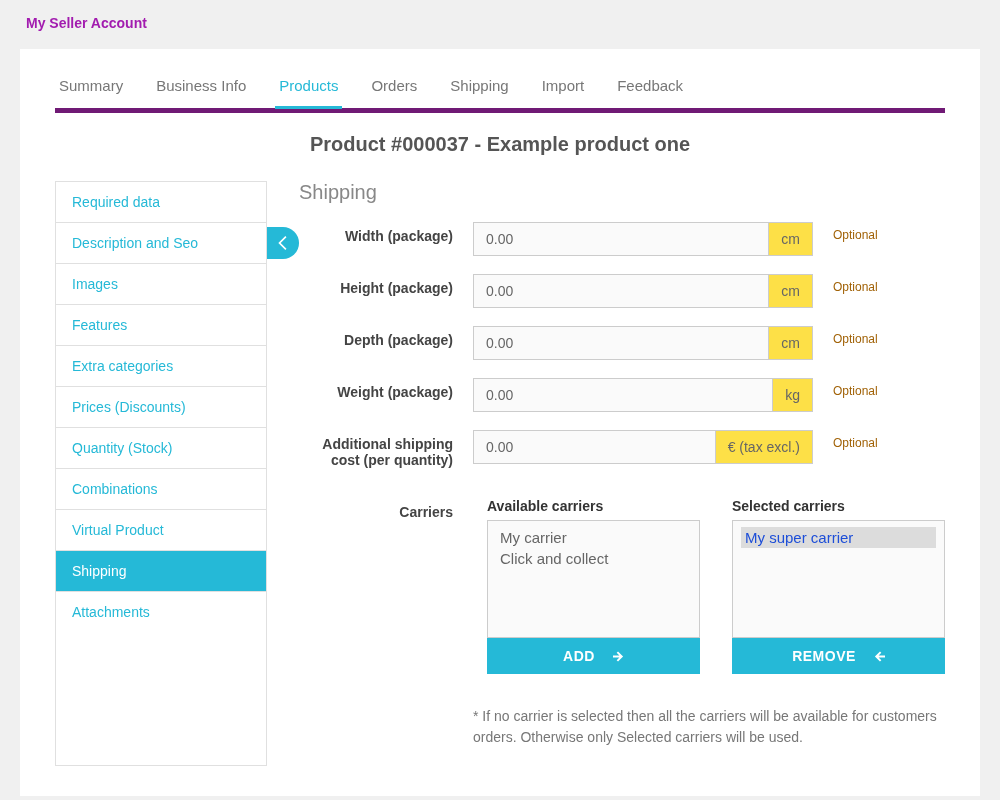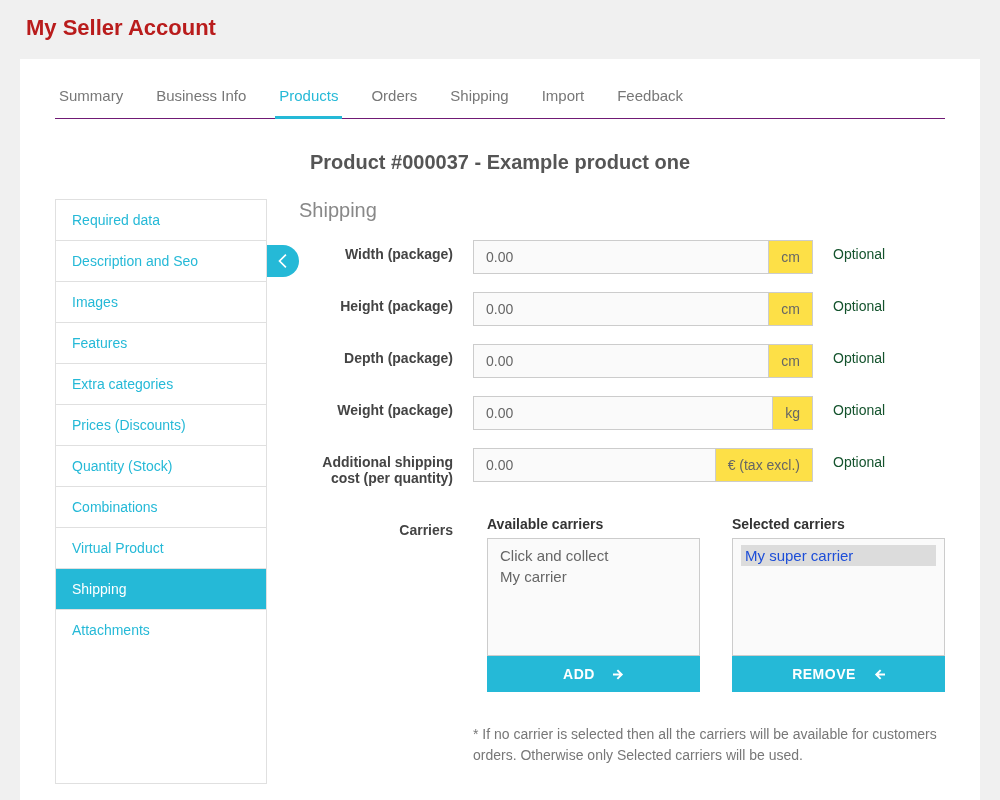--- a/index.html
+++ b/index.html
@@ -4,36 +4,36 @@
 <style>
   * { box-sizing: border-box; margin: 0; padding: 0; }
   body {
     font-family: -apple-system, BlinkMacSystemFont, "Segoe UI", Arial, sans-serif;
     background: #f0f0f0;
     color: #555;
     font-size: 14px;
   }
   .page { padding: 15px 20px; }
   .page-title {
-    font-size: 22px;
+    font-size: 14px;
     font-weight: 600;
-    color: #b91c1c;
+    color: #a21caf;
     margin-bottom: 18px;
     margin-left: 6px;
   }
   .card {
     background: #fff;
     padding: 20px 35px 30px 35px;
     margin: 0 auto;
   }
   .tabs {
     display: flex;
     gap: 25px;
-    border-bottom: 1px solid #701a75;
-    margin-bottom: 32px;
+    border-bottom: 5px solid #701a75;
+    margin-bottom: 20px;
     position: relative;
   }
   .tab {
     padding: 8px 4px 12px 4px;
     color: #777;
     cursor: pointer;
     font-size: 15px;
   }
   .tab.active {
     color: #25b9d7;
@@ -128,22 +128,22 @@
     background: #fde047;
     padding: 0 12px;
     display: flex;
     align-items: center;
     color: #666;
     font-size: 14px;
     height: 34px;
     white-space: nowrap;
   }
   .hint {
-    color: #14532d;
-    font-size: 14px;
+    color: #a16207;
+    font-size: 12px;
     padding-top: 6px;
   }
   .carriers-area {
     display: flex;
     gap: 18px;
     flex: 1;
   }
   .carrier-col { flex: 1; min-width: 0; margin-left: 14px; }
   .carrier-title { font-weight: 600; color: #333; margin-bottom: 6px; font-size: 14px; }
   .carrier-list {
@@ -270,22 +270,22 @@
           </div>
           <div class="hint">Optional</div>
         </div>
 
         <div class="form-row" style="margin-top:30px;">
           <div class="form-label">Carriers</div>
           <div class="carriers-area">
             <div class="carrier-col">
               <div class="carrier-title">Available carriers</div>
               <div class="carrier-list">
+                <div class="carrier-item">My carrier</div>
                 <div class="carrier-item">Click and collect</div>
-                <div class="carrier-item">My carrier</div>
               </div>
               <button class="carrier-btn">
                 <span>ADD</span>
                 <svg viewBox="0 0 12 12">
                     <path d="M0 5h7L4 2l1.5-1.5L11 6l-5.5 5.5L4 10l3-3H0z"></path>
                   </svg>
               </button>
             </div>
             <div class="carrier-col">
               <div class="carrier-title">Selected carriers</div>

